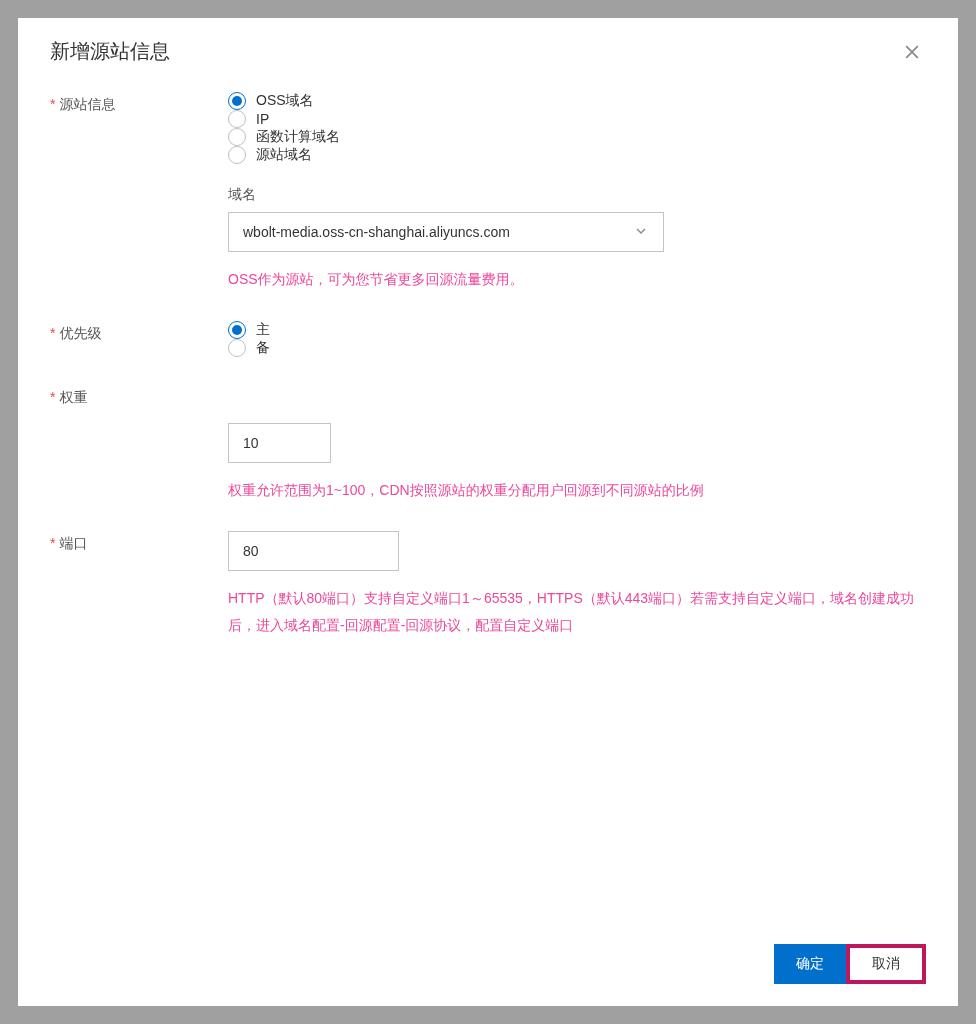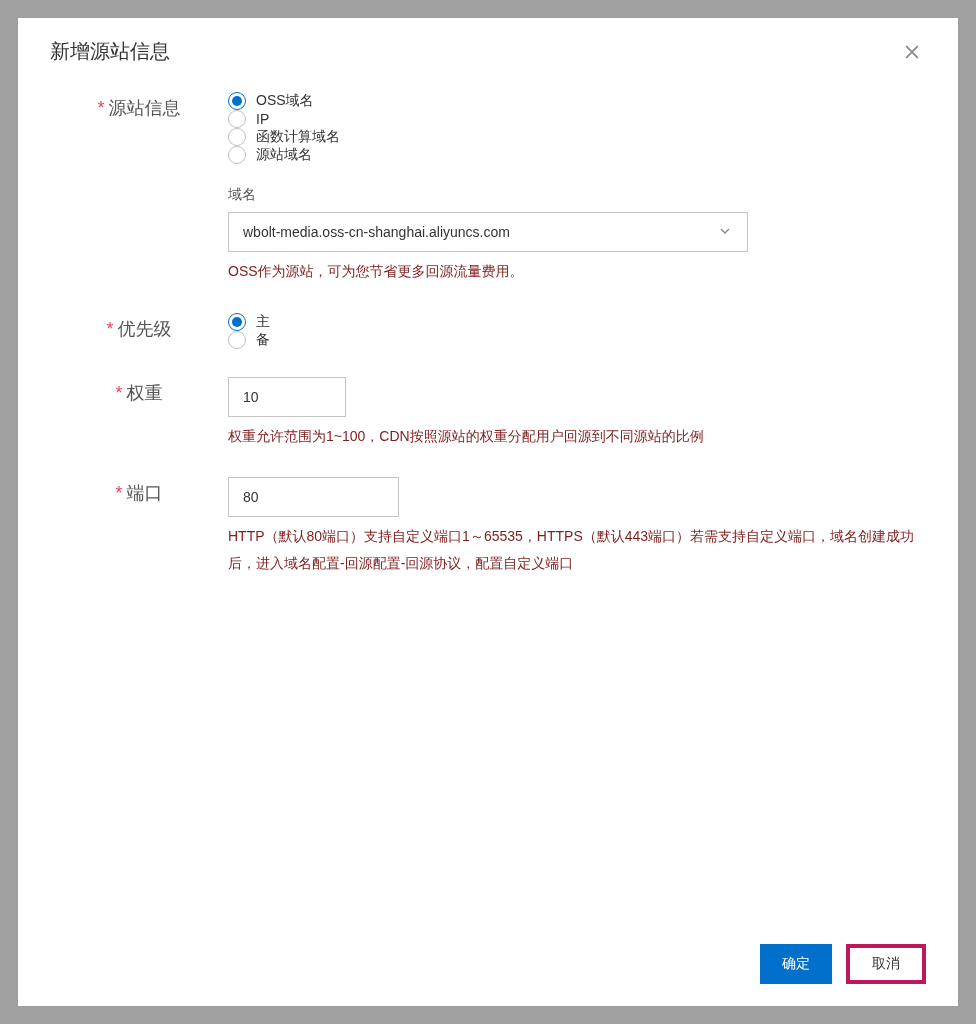--- a/index.html
+++ b/index.html
@@ -51,24 +51,23 @@
       overflow-y: auto;
     }
     .form-row {
       display: flex;
       align-items: flex-start;
       margin-bottom: 28px;
     }
     .form-label {
       width: 178px;
       flex-shrink: 0;
-      font-size: 18px;
+      font-size: 14px;
       color: #555;
       padding-top: 4px;
-      text-align: center;
     }
     .form-label .required {
       color: #e64552;
       margin-right: 4px;
     }
     .form-content {
       flex: 1;
     }
     .radio-group {
       display: flex;
@@ -104,59 +103,59 @@
       font-size: 14px;
       color: #333;
     }
     .sub-label {
       font-size: 14px;
       color: #555;
       margin-top: 22px;
       margin-bottom: 8px;
     }
     .select-box {
-      width: 520px;
+      width: 436px;
       height: 40px;
       border: 1px solid #c4c4c4;
       display: flex;
       align-items: center;
       justify-content: space-between;
       padding: 0 14px;
       cursor: pointer;
       font-size: 14px;
       color: #333;
     }
     .select-box .chevron {
       color: #888;
     }
     .help-text {
       font-size: 14px;
-      color: #7f1d1d;
-      margin-top: 6px;
+      color: #ec4899;
+      margin-top: 14px;
       line-height: 1.9;
     }
     .input-box {
       height: 40px;
       border: 1px solid #c4c4c4;
       padding: 0 14px;
       font-size: 14px;
       color: #333;
       outline: none;
     }
     .input-small {
-      width: 118px;
+      width: 103px;
+      margin-top: 38px;
     }
     .input-medium {
       width: 171px;
     }
     .modal-footer {
       padding: 18px 32px 22px 32px;
       display: flex;
       justify-content: flex-end;
-      gap: 14px;
     }
     .btn {
       height: 40px;
       padding: 0 22px;
       font-size: 14px;
       cursor: pointer;
       border: none;
       outline: none;
     }
     .btn-primary {

